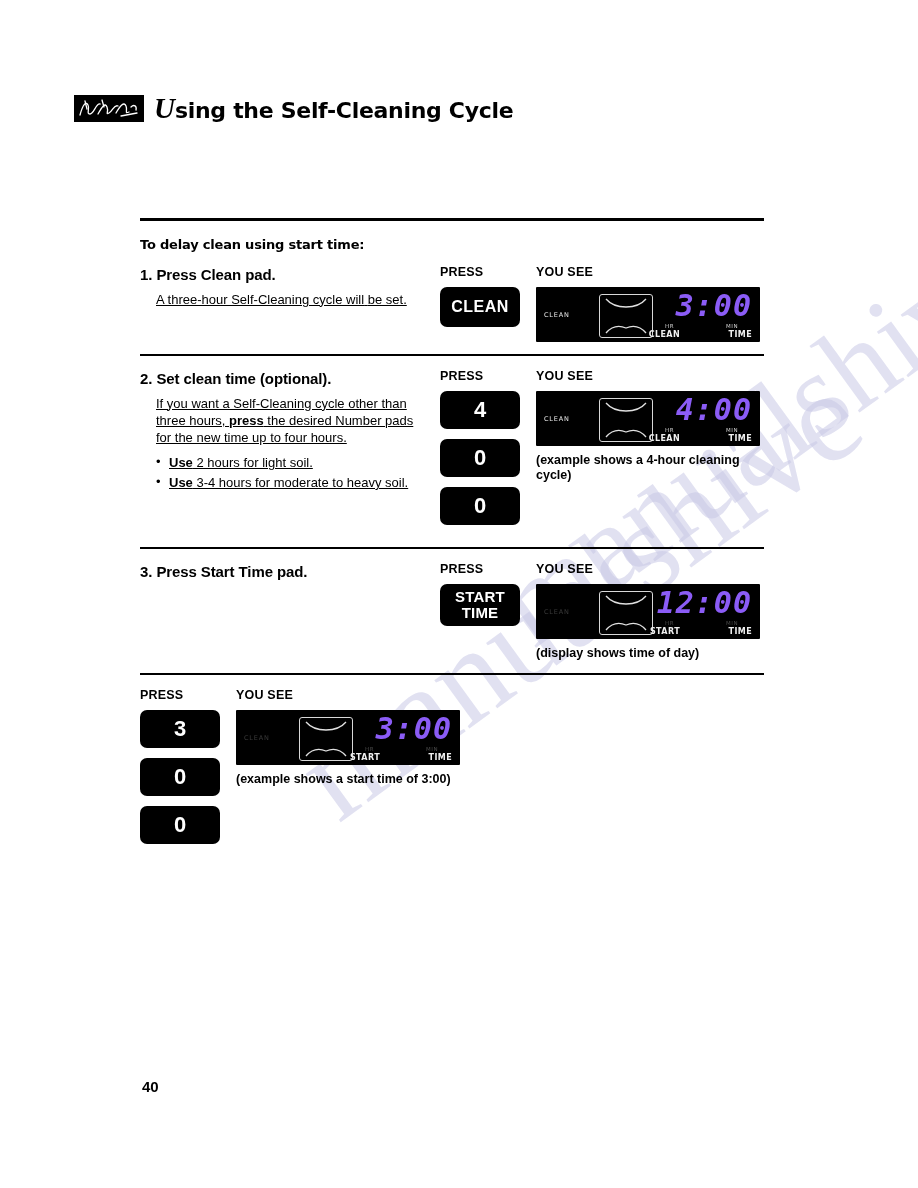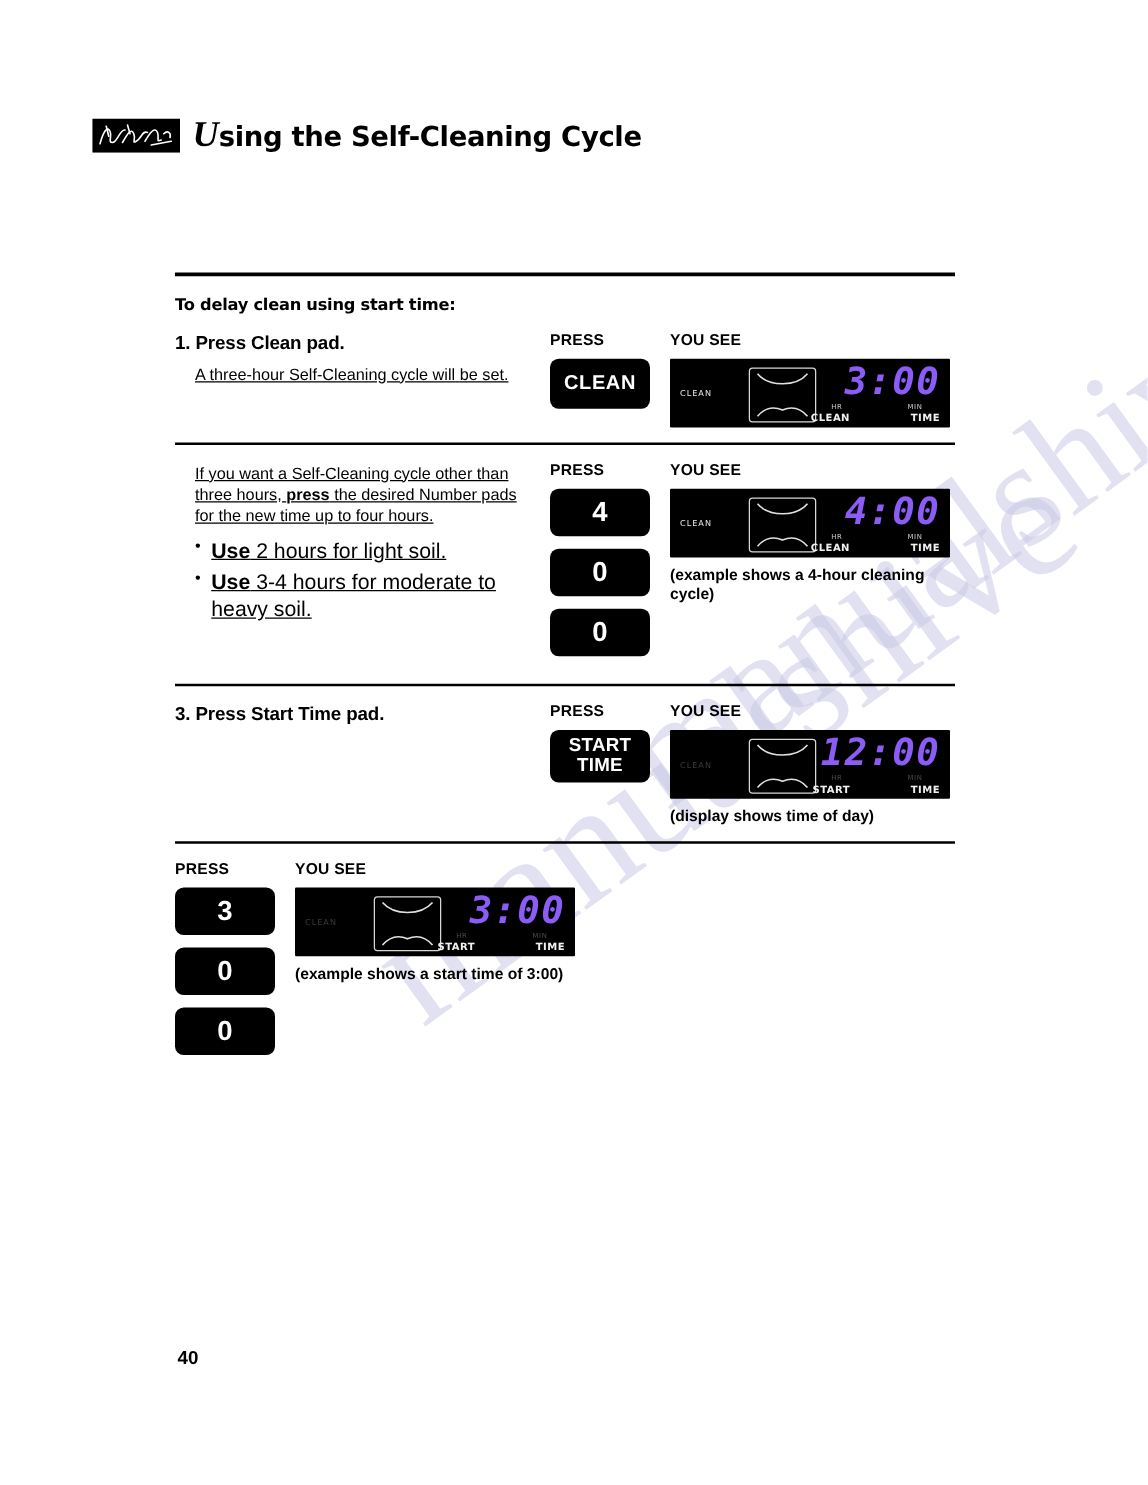--- a/index.html
+++ b/index.html
@@ -115,21 +115,21 @@
     margin-left: 16px;
     max-width: 258px;
     text-decoration: underline;
   }
   .step-body p { margin: 0 0 9px 0; }
   .bullets { margin: 0; padding: 0; list-style: none; }
   .bullets li {
     position: relative;
     padding-left: 13px;
     margin-bottom: 3px;
-    font-size: 17px;
+    font-size: 13px;
     line-height: 1.3;
   }
   .bullets li::before {
     content: "\2022";
     position: absolute;
     left: 0;
     top: -1px;
     font-size: 13px;
   }
   b, .bold { font-weight: bold; }
@@ -339,20 +339,21 @@
         <div class="func func-right">TIME</div>
       </div>
     </div>
   </div>
 
   <div class="step-gap"></div>
   <div class="rule thin"></div>
 
   <div class="step">
     <div class="step-left">
+      <div class="step-title">2. Set clean time (optional).</div>
       <div class="step-body">
         <p><span>If you want a Self-Cleaning cycle other than three hours, </span><b>press</b><span> the desired Number pads for the new time up to four hours.</span></p>
         <ul class="bullets">
           <li><b>Use</b><span> 2 hours for light soil.</span></li>
           <li><b>Use</b><span> 3-4 hours for moderate to heavy soil.</span></li>
         </ul>
       </div>
     </div>
     <div class="press-col">
       <div class="col-label">PRESS</div>

